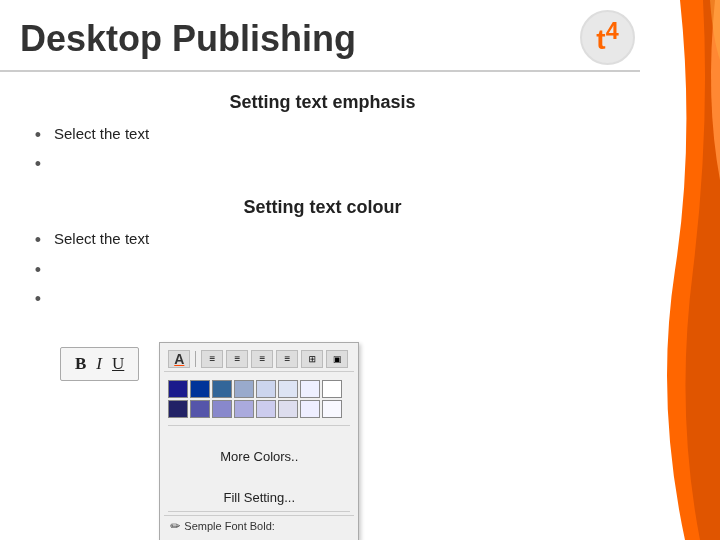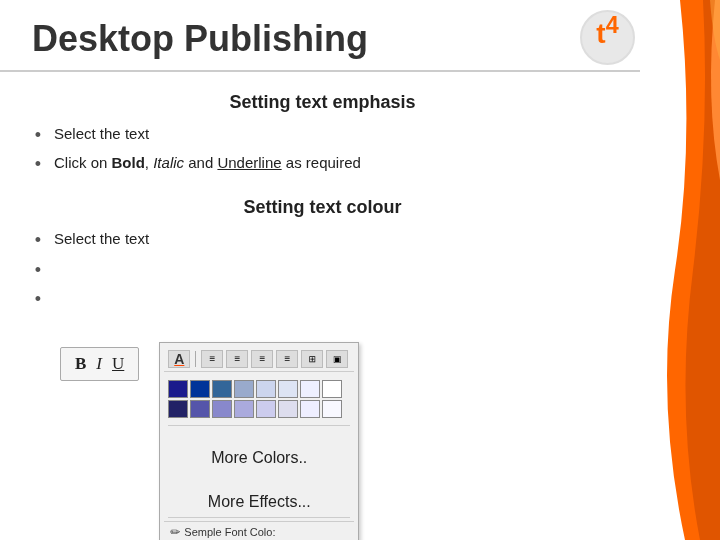--- a/index.html
+++ b/index.html
@@ -17,33 +17,33 @@
       position: relative;
       padding: 18px 20px 10px 20px;
       border-bottom: 2px solid #cccccc;
       margin-right: 80px;
     }
 
     .header-title {
       font-size: 36px;
       font-weight: bold;
       color: #333333;
-      margin-left: 12px;
     }
 
     
     .logo-badge {
       position: absolute;
       top: 10px;
       right: 85px;
       width: 55px;
       height: 55px;
       border-radius: 50%;
       background: #e8e8e8;
       display: flex;
+      align-items: center;
       justify-content: center;
       font-size: 28px;
       font-weight: bold;
       color: #ff6600;
       border: 2px solid #dddddd;
       z-index: 10;
     }
 
     
     .content {
@@ -188,21 +188,21 @@
     }
 
     .cp-divider {
       border: none;
       border-top: 1px solid #cccccc;
       margin: 3px 4px;
     }
 
     .cp-menu-item {
       padding: 3px 8px;
-      font-size: 16px;
+      font-size: 13px;
       color: #222;
       cursor: default;
       margin-top: 20px;
     }
 
     .cp-footer {
       display: flex;
       align-items: center;
       padding: 3px 6px;
       gap: 4px;
@@ -255,23 +255,20 @@
 
   <div>
     <h2 class="section-heading">Setting text emphasis</h2>
     <ul class="bullet-list">
       <li>
         <span class="bullet-dot">•</span>
         <span>Select the text</span>
       </li>
       <li>
         <span class="bullet-dot">•</span>
-        <span>
-          Click on <span class="text-bold">Bold</span>, <span class="text-italic">Italic</span> and <span class="text-underline">Underline</span> as required
-        </span>
       </li>
     </ul>
   </div>
 
   <div style="margin-top:16px;">
     <h2 class="section-heading">Setting text colour</h2>
     <ul class="bullet-list">
       <li>
         <span class="bullet-dot">•</span>
         <span>Select the text</span>
@@ -324,23 +321,23 @@
           <div class="color-swatch" style="background:#8888cc;"></div>
           <div class="color-swatch" style="background:#aaaadd;"></div>
           <div class="color-swatch" style="background:#ccccee;"></div>
           <div class="color-swatch" style="background:#ddddee;"></div>
           <div class="color-swatch" style="background:#eeeeff;"></div>
           <div class="color-swatch" style="background:#f8f8ff;"></div>
         </div>
 
         <hr class="cp-divider">
         <div class="cp-menu-item">More Colors..</div>
-        <div class="cp-menu-item">More Effects...</div>
+        <div class="cp-menu-item">Fill Setting...</div>
         <hr class="cp-divider">
         <div class="cp-footer">
           <span class="pencil-icon">✏</span>
-          <span>Semple Font Colo:</span>
+          <span>Semple Font Bold:</span>
         </div>
       </div>
     </div>
 
   </div>
 </div>
 
 </body></html>

